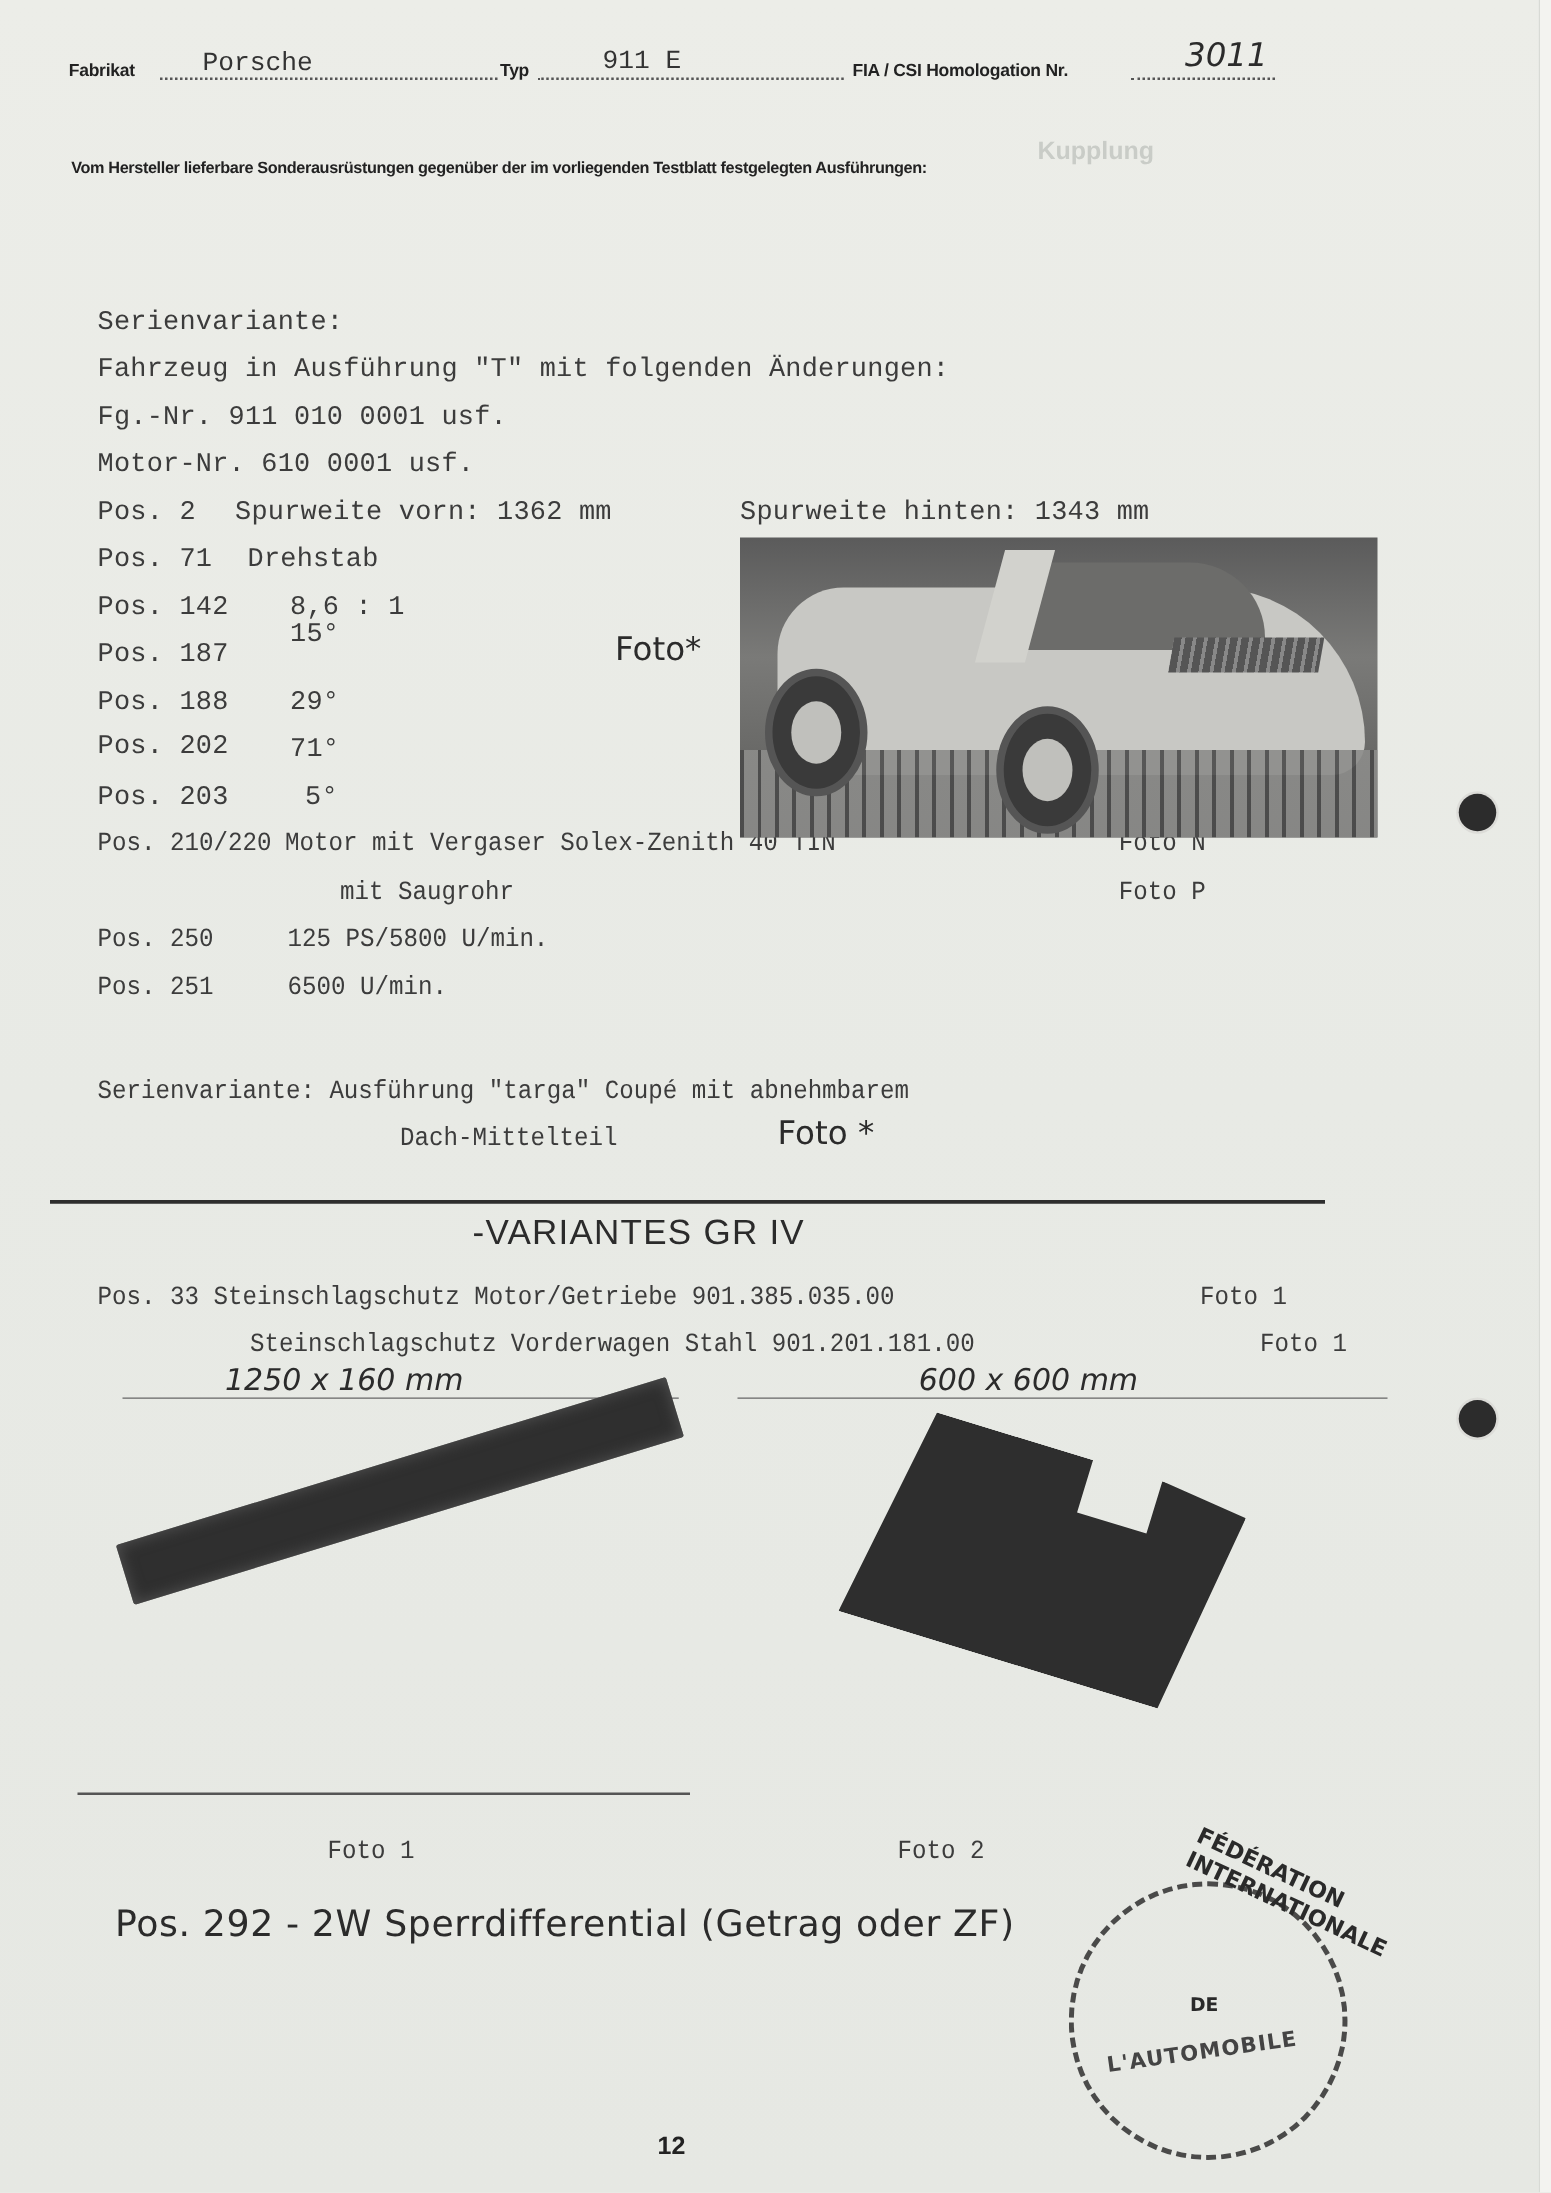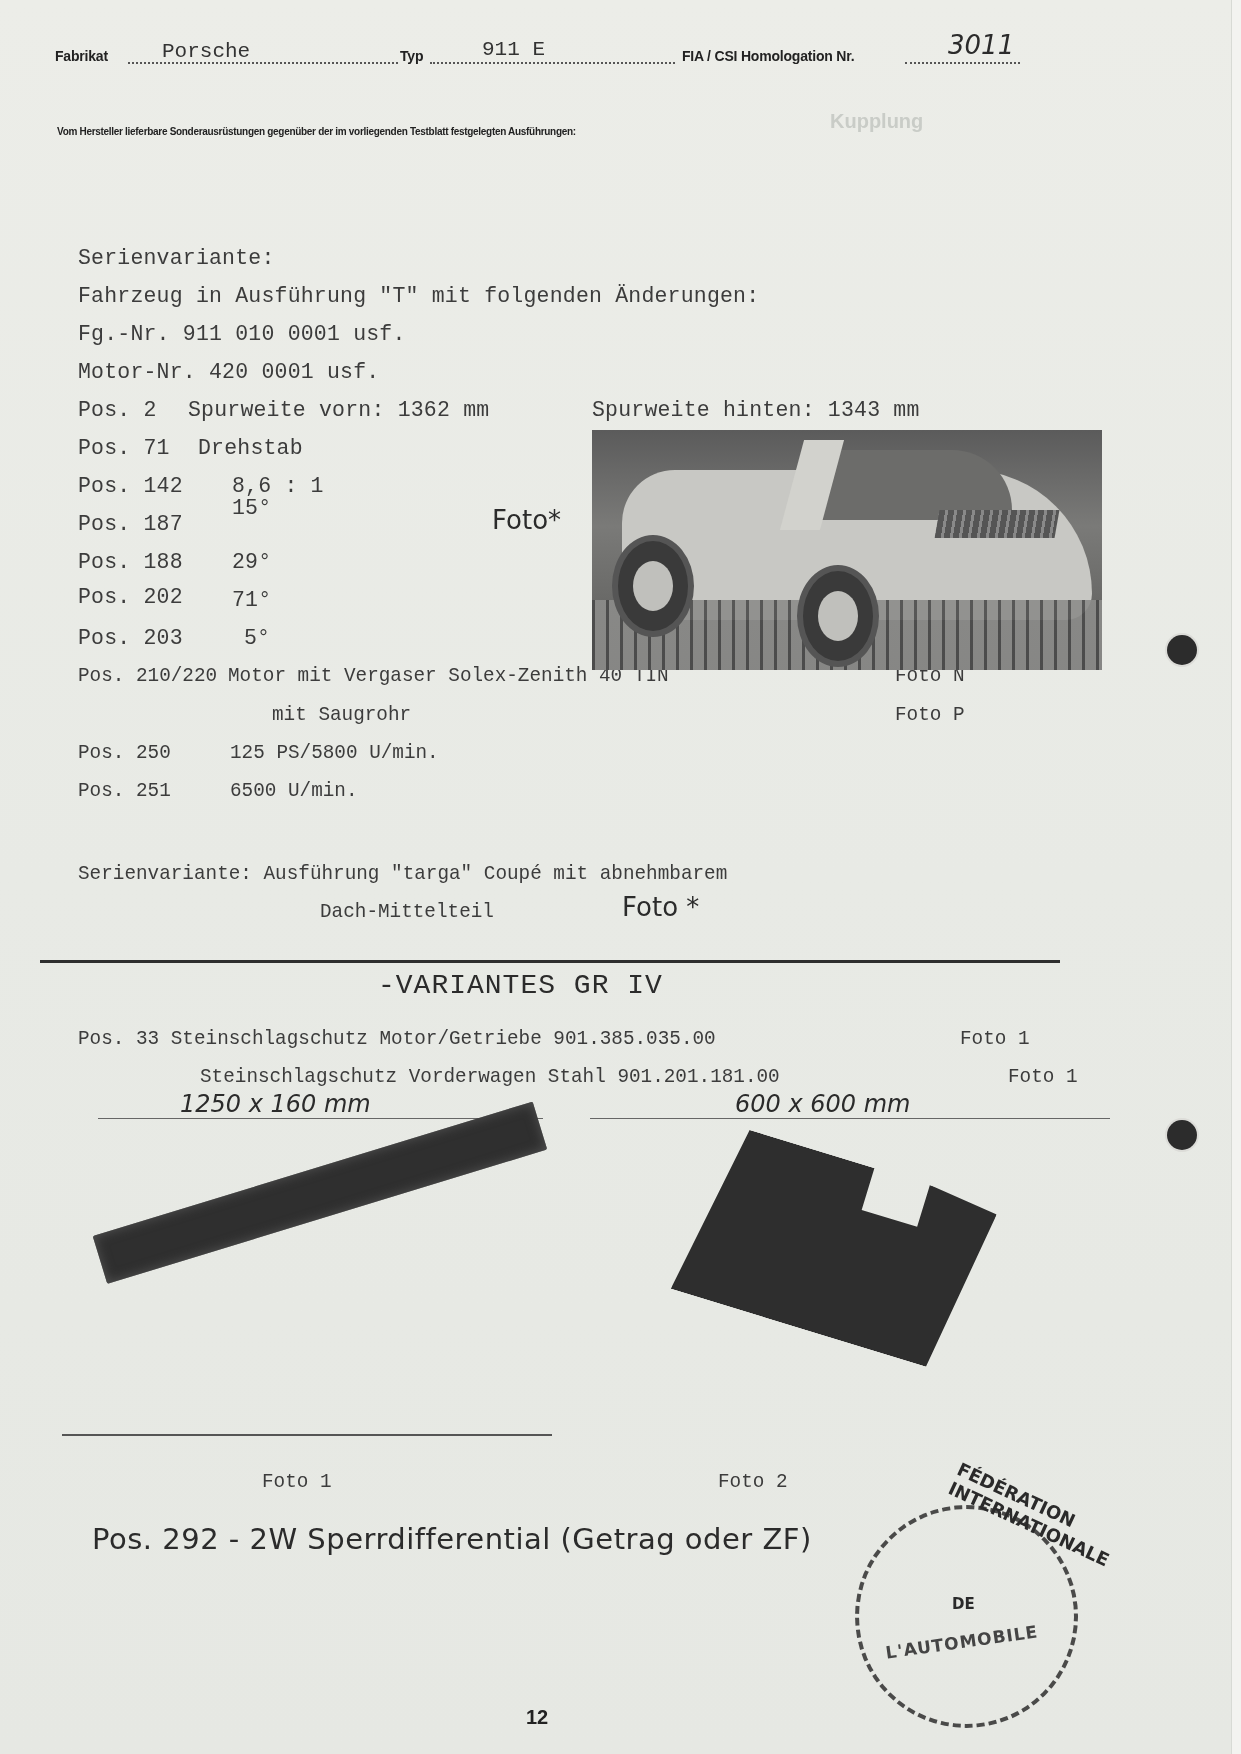--- a/index.html
+++ b/index.html
@@ -5,25 +5,25 @@
   html, body { margin:0; padding:0; }
   body { width:1241px; height:1754px; background:#e9ebe6; position:relative; overflow:hidden;
          font-family:"Liberation Mono","DejaVu Sans Mono",monospace; color:#3a3a3a; }
   .page { position:absolute; left:0; top:0; width:1232px; height:1754px;
           background:linear-gradient(180deg,#ecede8 0%,#e8eae5 50%,#e6e8e3 100%); }
   .edge { position:absolute; right:0; top:0; width:9px; height:1754px; background:#f3f3f0; border-left:1px solid #d8dad5; }
   .abs { position:absolute; white-space:pre; }
   .hdr-label { font-family:"Liberation Sans","DejaVu Sans",sans-serif; font-weight:bold; font-size:14px; color:#222; letter-spacing:-0.2px; }
   .hdr-value { font-size:21px; color:#333; }
   .dots { position:absolute; height:0; border-bottom:2px dotted #555; }
-  .subtitle { font-family:"Liberation Sans","DejaVu Sans",sans-serif; font-weight:bold; font-size:10px; color:#222; letter-spacing:-0.3px; }
+  .subtitle { font-family:"Liberation Sans","DejaVu Sans",sans-serif; font-weight:bold; font-size:13px; color:#222; letter-spacing:-0.3px; }
   .tw { font-size:21.5px; color:#3c3c3c; letter-spacing:0.2px; }
   .tw2 { font-family:"Liberation Mono","DejaVu Sans Mono",monospace; font-size:21px; color:#3c3c3c; transform:scaleX(0.92); transform-origin:left; }
   .hand { font-family:"DejaVu Sans",sans-serif; color:#2b2b2b; font-style:italic; }
-  .hand-big { font-family:Liberation Mono, monospace; color:#2b2b2b; font-size:28px; letter-spacing:1px; }
+  .hand-big { font-family:Liberation Sans, sans-serif; color:#2b2b2b; font-size:28px; letter-spacing:1px; }
   .rule { position:absolute; background:#2e2e2e; }
   .hole { position:absolute; width:30px; height:30px; border-radius:50%; background:#2c2c2c; box-shadow:0 0 0 2px #dcdcd8; }
   .photo-car { position:absolute; left:592px; top:430px; width:510px; height:240px;
                background:
                  radial-gradient(ellipse at 30% 70%, #9a9a98 0 6%, transparent 7%),
                  radial-gradient(ellipse at 49% 70%, #9a9a98 0 7%, transparent 8%),
                  linear-gradient(180deg,#5b5b5b 0%,#7a7a78 40%,#6a6a68 70%,#555 100%);
                overflow:hidden; }
   .car-body { position:absolute; left:30px; top:40px; width:470px; height:150px; background:#c8c8c4;
               border-radius:60px 140px 30px 40px; }
@@ -65,21 +65,21 @@
 
 <span class="abs hdr-label" style="left:682px;top:48px;">FIA / CSI Homologation Nr.</span>
 <div class="dots" style="left:905px;top:62px;width:115px;"></div>
 <span class="abs hand" style="left:948px;top:30px;font-size:26px;">3011</span>
 
 <div class="abs subtitle" style="left:57px;top:126px;">Vom Hersteller lieferbare Sonderausrüstungen gegenüber der im vorliegenden Testblatt festgelegten Ausführungen:</div>
 
 <div class="abs tw" style="left:78px;top:246px;">Serienvariante:</div>
 <div class="abs tw" style="left:78px;top:284px;">Fahrzeug in Ausführung "T" mit folgenden Änderungen:</div>
 <div class="abs tw" style="left:78px;top:322px;">Fg.-Nr. 911 010 0001 usf.</div>
-<div class="abs tw" style="left:78px;top:360px;">Motor-Nr. 420 0001 usf.</div>
+<div class="abs tw" style="left:78px;top:360px;">Motor-Nr. 610 0001 usf.</div>
 
 <div class="abs tw" style="left:78px;top:398px;">Pos. 2</div>
 <div class="abs tw" style="left:188px;top:398px;">Spurweite vorn: 1362 mm</div>
 <div class="abs tw" style="left:592px;top:398px;">Spurweite hinten: 1343 mm</div>
 
 <div class="abs tw" style="left:78px;top:436px;">Pos. 71</div>
 <div class="abs tw" style="left:198px;top:436px;">Drehstab</div>
 
 <div class="abs tw" style="left:78px;top:474px;">Pos. 142</div>
 <div class="abs tw" style="left:232px;top:474px;">8,6 : 1</div>

